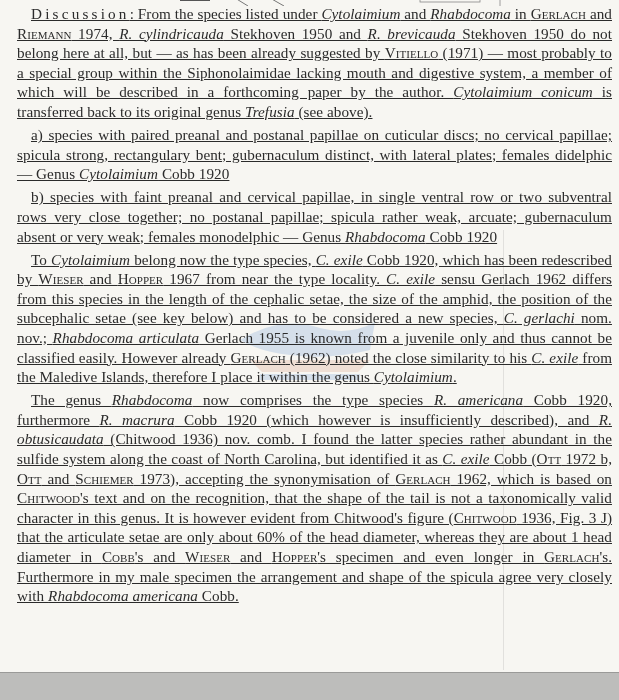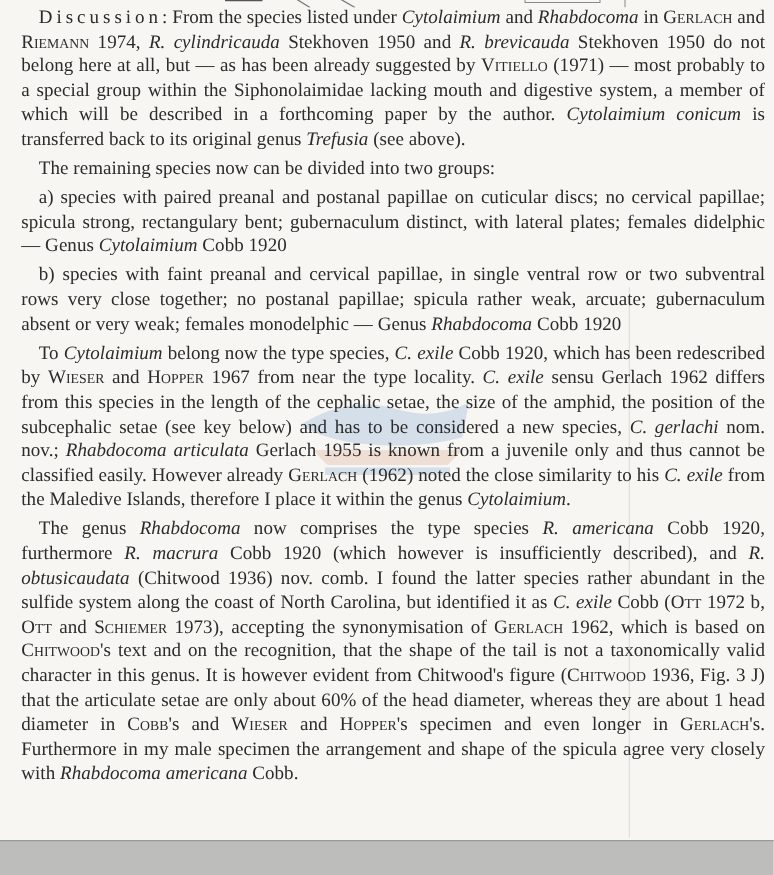--- a/index.html
+++ b/index.html
@@ -17,20 +17,21 @@
     .bottom-band {
       position: absolute; left: 0; top: 672px; width: 619px; height: 28px;
       background: #bdbdbb;
       border-top: 1px solid #9a9a98;
     }
     .text {
       position: absolute; left: 17px; top: 4px; width: 595px;
       font-size: 15.2px; line-height: 19.6px;
       text-align: justify;
       letter-spacing: 0.05px;
+      text-decoration: underline;
     }
     .text p { margin: 0; text-indent: 14px; }
     .text p + p { margin-top: 3.5px; }
     .sc { font-variant: small-caps; }
     .spaced { letter-spacing: 3.2px; }
     i { font-style: italic; }
     .watermark {
       position: absolute; left: 230px; top: 310px; width: 160px; height: 80px;
       opacity: 0.28; pointer-events: none;
     }
@@ -58,21 +59,20 @@
   <div class="vline"></div>
 
   <svg class="watermark" viewBox="0 0 160 80">
     <path d="M10 30 Q50 5 90 18 Q120 26 145 12 L140 40 Q100 50 60 45 Q30 42 10 30 Z" fill="#7fa6d6"></path>
     <path d="M20 50 L140 50 L128 62 L32 62 Z" fill="#d9a488"></path>
     <rect x="30" y="64" width="100" height="6" fill="#7fa6d6"></rect>
   </svg>
 
   <div class="text" id="body">
       <p><span class="spaced">Discussion</span><span>: From the species listed under </span><i>Cytolaimium</i><span> and </span><i>Rhabdocoma</i><span> in </span><span class="sc">Gerlach</span><span> and </span><span class="sc">Riemann</span><span> 1974, </span><i>R. cylindricauda</i><span> Stekhoven 1950 and </span><i>R. brevicauda</i><span> Stekhoven 1950 do not belong here at all, but — as has been already suggested by </span><span class="sc">Vitiello</span><span> (1971) — most probably to a special group within the Siphonolaimidae lacking mouth and digestive system, a member of which will be described in a forthcoming paper by the author. </span><i>Cytolaimium conicum</i><span> is transferred back to its original genus </span><i>Trefusia</i><span> (see above).</span></p>
-      <p><span>The remaining species now can be divided into two groups:</span></p>
       <p><span>a) species with paired preanal and postanal papillae on cuticular discs; no cervical papillae; spicula strong, rectangulary bent; gubernaculum distinct, with lateral plates; females didelphic — Genus </span><i>Cytolaimium</i><span> Cobb 1920</span></p>
       <p><span>b) species with faint preanal and cervical papillae, in single ventral row or two subventral rows very close together; no postanal papillae; spicula rather weak, arcuate; gubernaculum absent or very weak; females monodelphic — Genus </span><i>Rhabdocoma</i><span> Cobb 1920</span></p>
       <p><span>To </span><i>Cytolaimium</i><span> belong now the type species, </span><i>C. exile</i><span> Cobb 1920, which has been redescribed by </span><span class="sc">Wieser</span><span> and </span><span class="sc">Hopper</span><span> 1967 from near the type locality. </span><i>C. exile</i><span> sensu Gerlach 1962 differs from this species in the length of the cephalic setae, the size of the amphid, the position of the subcephalic setae (see key below) and has to be considered a new species, </span><i>C. gerlachi</i><span> nom. nov.; </span><i>Rhabdocoma articulata</i><span> Gerlach 1955 is known from a juvenile only and thus cannot be classified easily. However already </span><span class="sc">Gerlach</span><span> (1962) noted the close similarity to his </span><i>C. exile</i><span> from the Maledive Islands, therefore I place it within the genus </span><i>Cytolaimium</i><span>.</span></p>
       <p><span>The genus </span><i>Rhabdocoma</i><span> now comprises the type species </span><i>R. americana</i><span> Cobb 1920, furthermore </span><i>R. macrura</i><span> Cobb 1920 (which however is insufficiently described), and </span><i>R. obtusicaudata</i><span> (Chitwood 1936) nov. comb. I found the latter species rather abundant in the sulfide system along the coast of North Carolina, but identified it as </span><i>C. exile</i><span> Cobb (</span><span class="sc">Ott</span><span> 1972 b, </span><span class="sc">Ott</span><span> and </span><span class="sc">Schiemer</span><span> 1973), accepting the synonymisation of </span><span class="sc">Gerlach</span><span> 1962, which is based on </span><span class="sc">Chitwood</span><span>'s text and on the recognition, that the shape of the tail is not a taxonomically valid character in this genus. It is however evident from Chitwood's figure (</span><span class="sc">Chitwood</span><span> 1936, Fig. 3 J) that the articulate setae are only about 60% of the head diameter, whereas they are about 1 head diameter in </span><span class="sc">Cobb</span><span>'s and </span><span class="sc">Wieser</span><span> and </span><span class="sc">Hopper</span><span>'s specimen and even longer in </span><span class="sc">Gerlach</span><span>'s. Furthermore in my male specimen the arrangement and shape of the spicula agree very closely with </span><i>Rhabdocoma americana</i><span> Cobb.</span></p>
     </div>
 </div>
 
 <div class="bottom-band"></div>
 
 </body></html>

